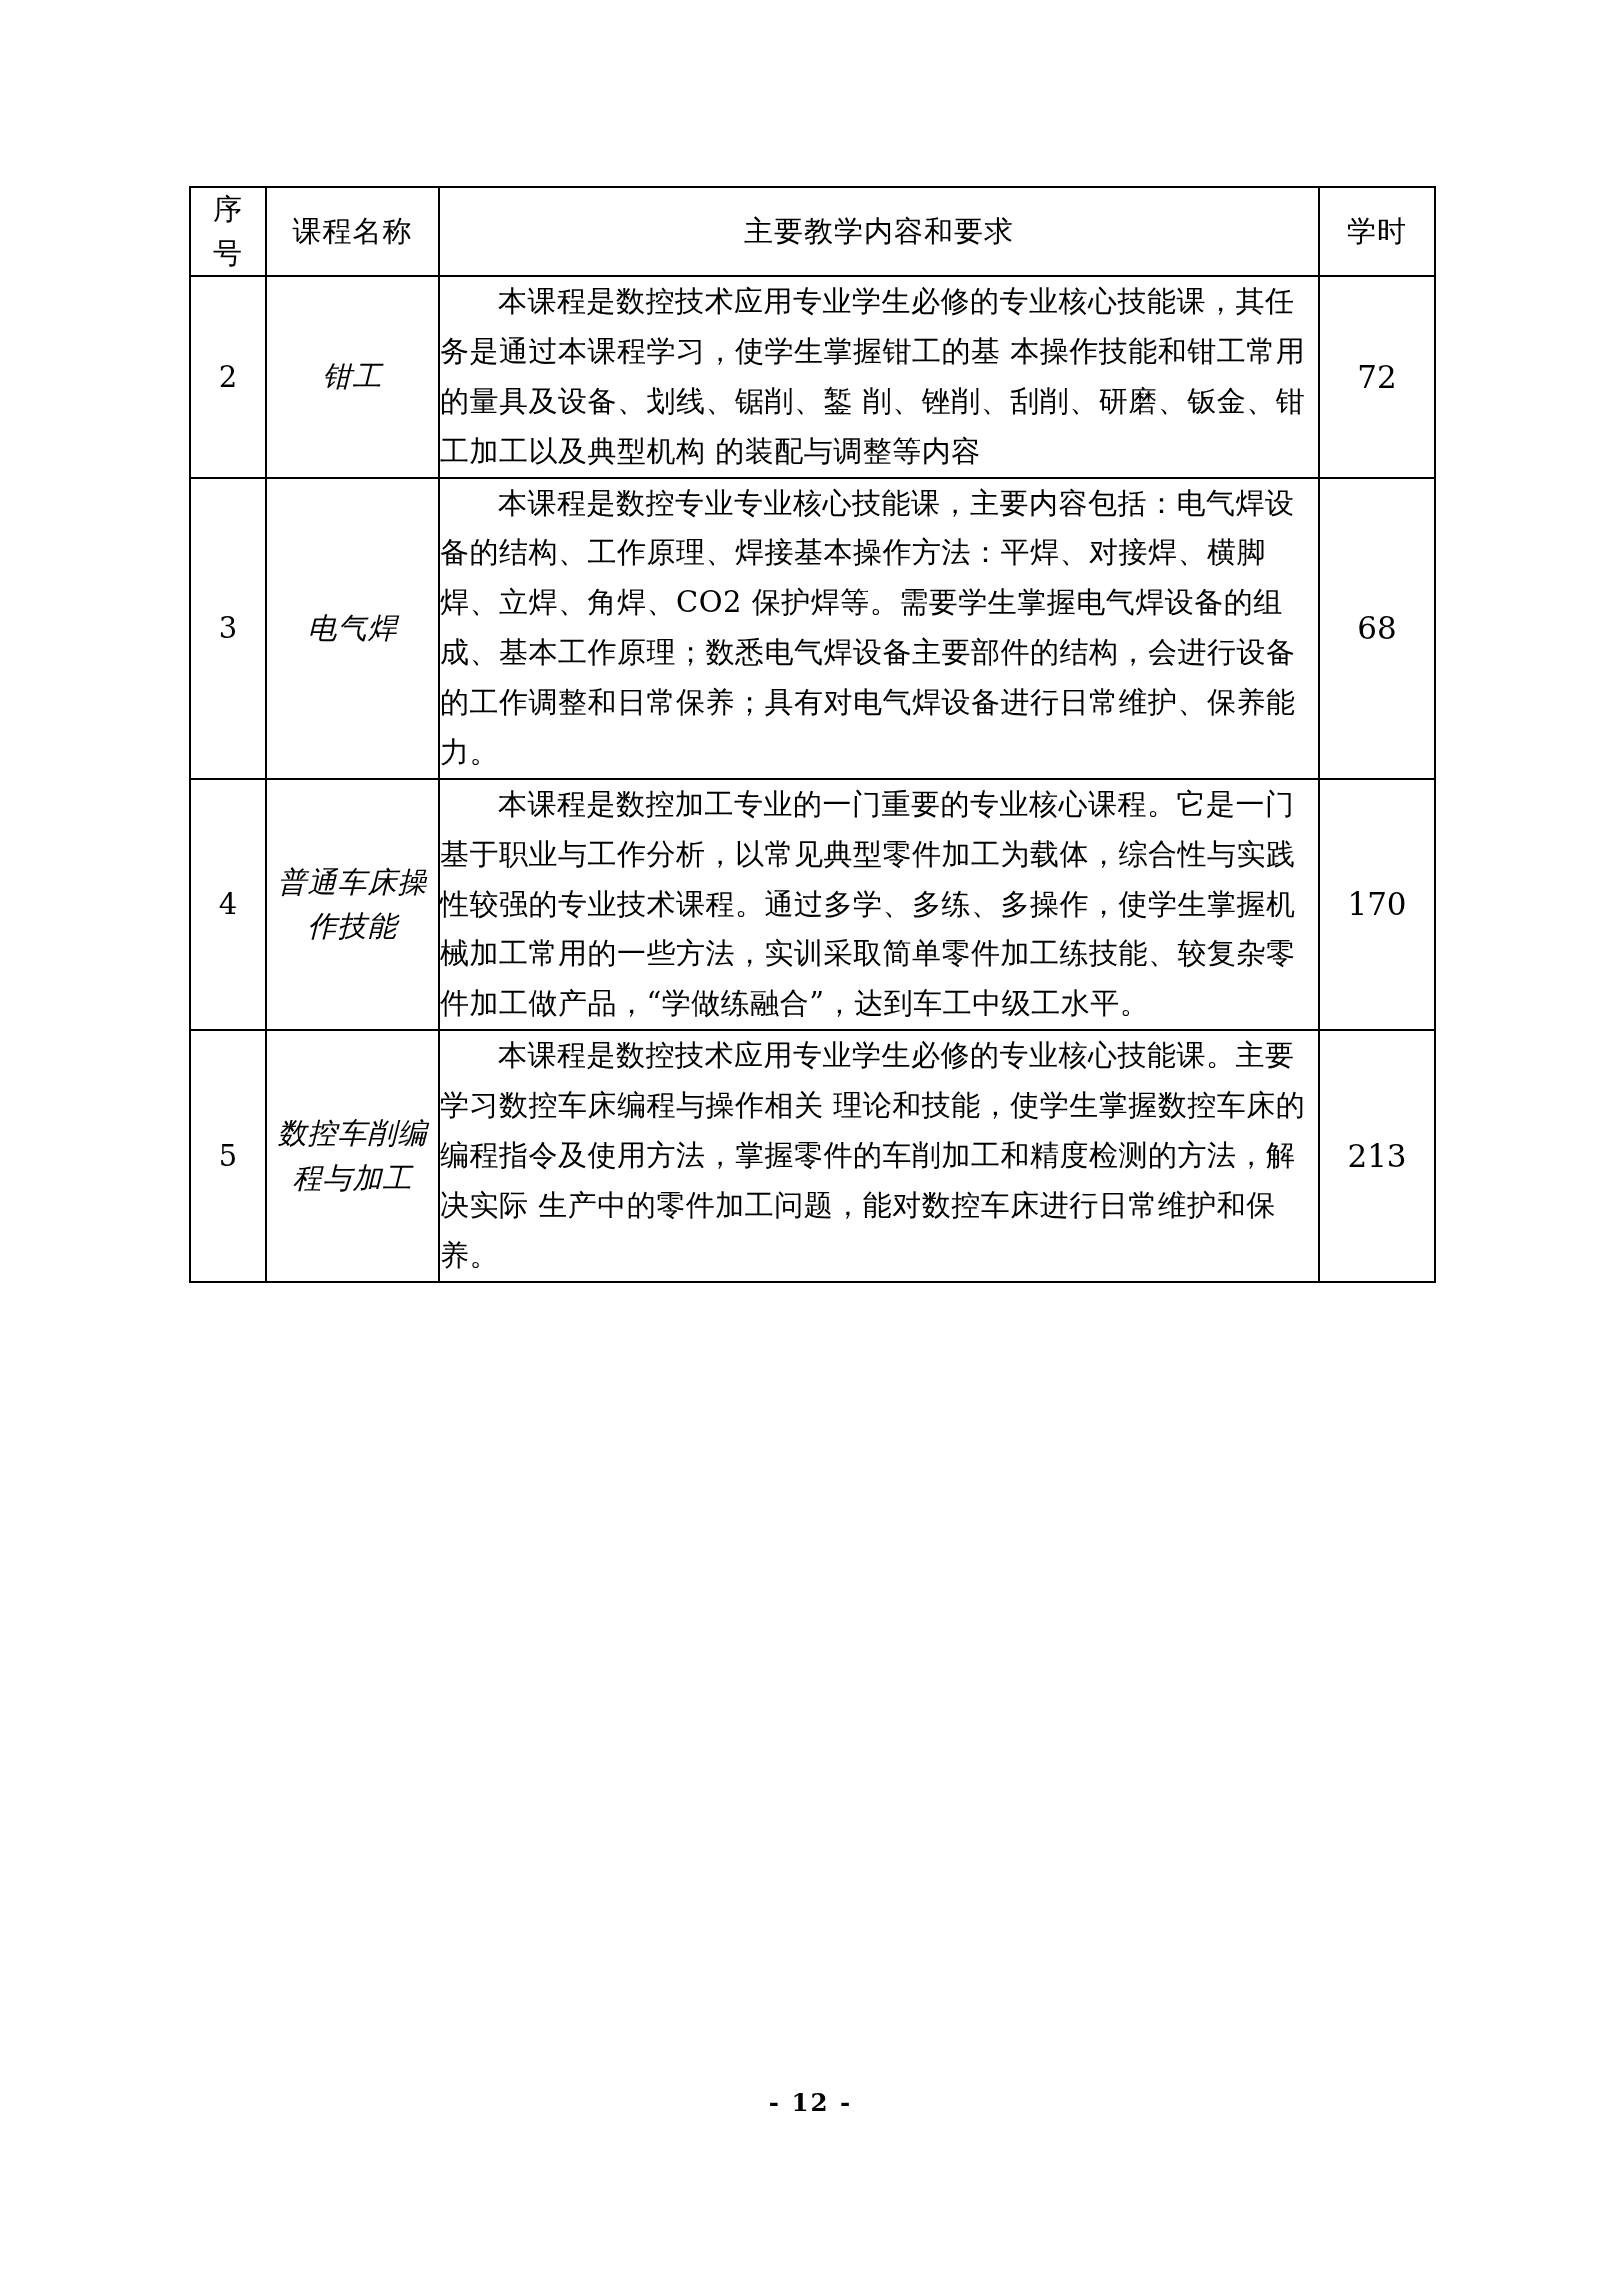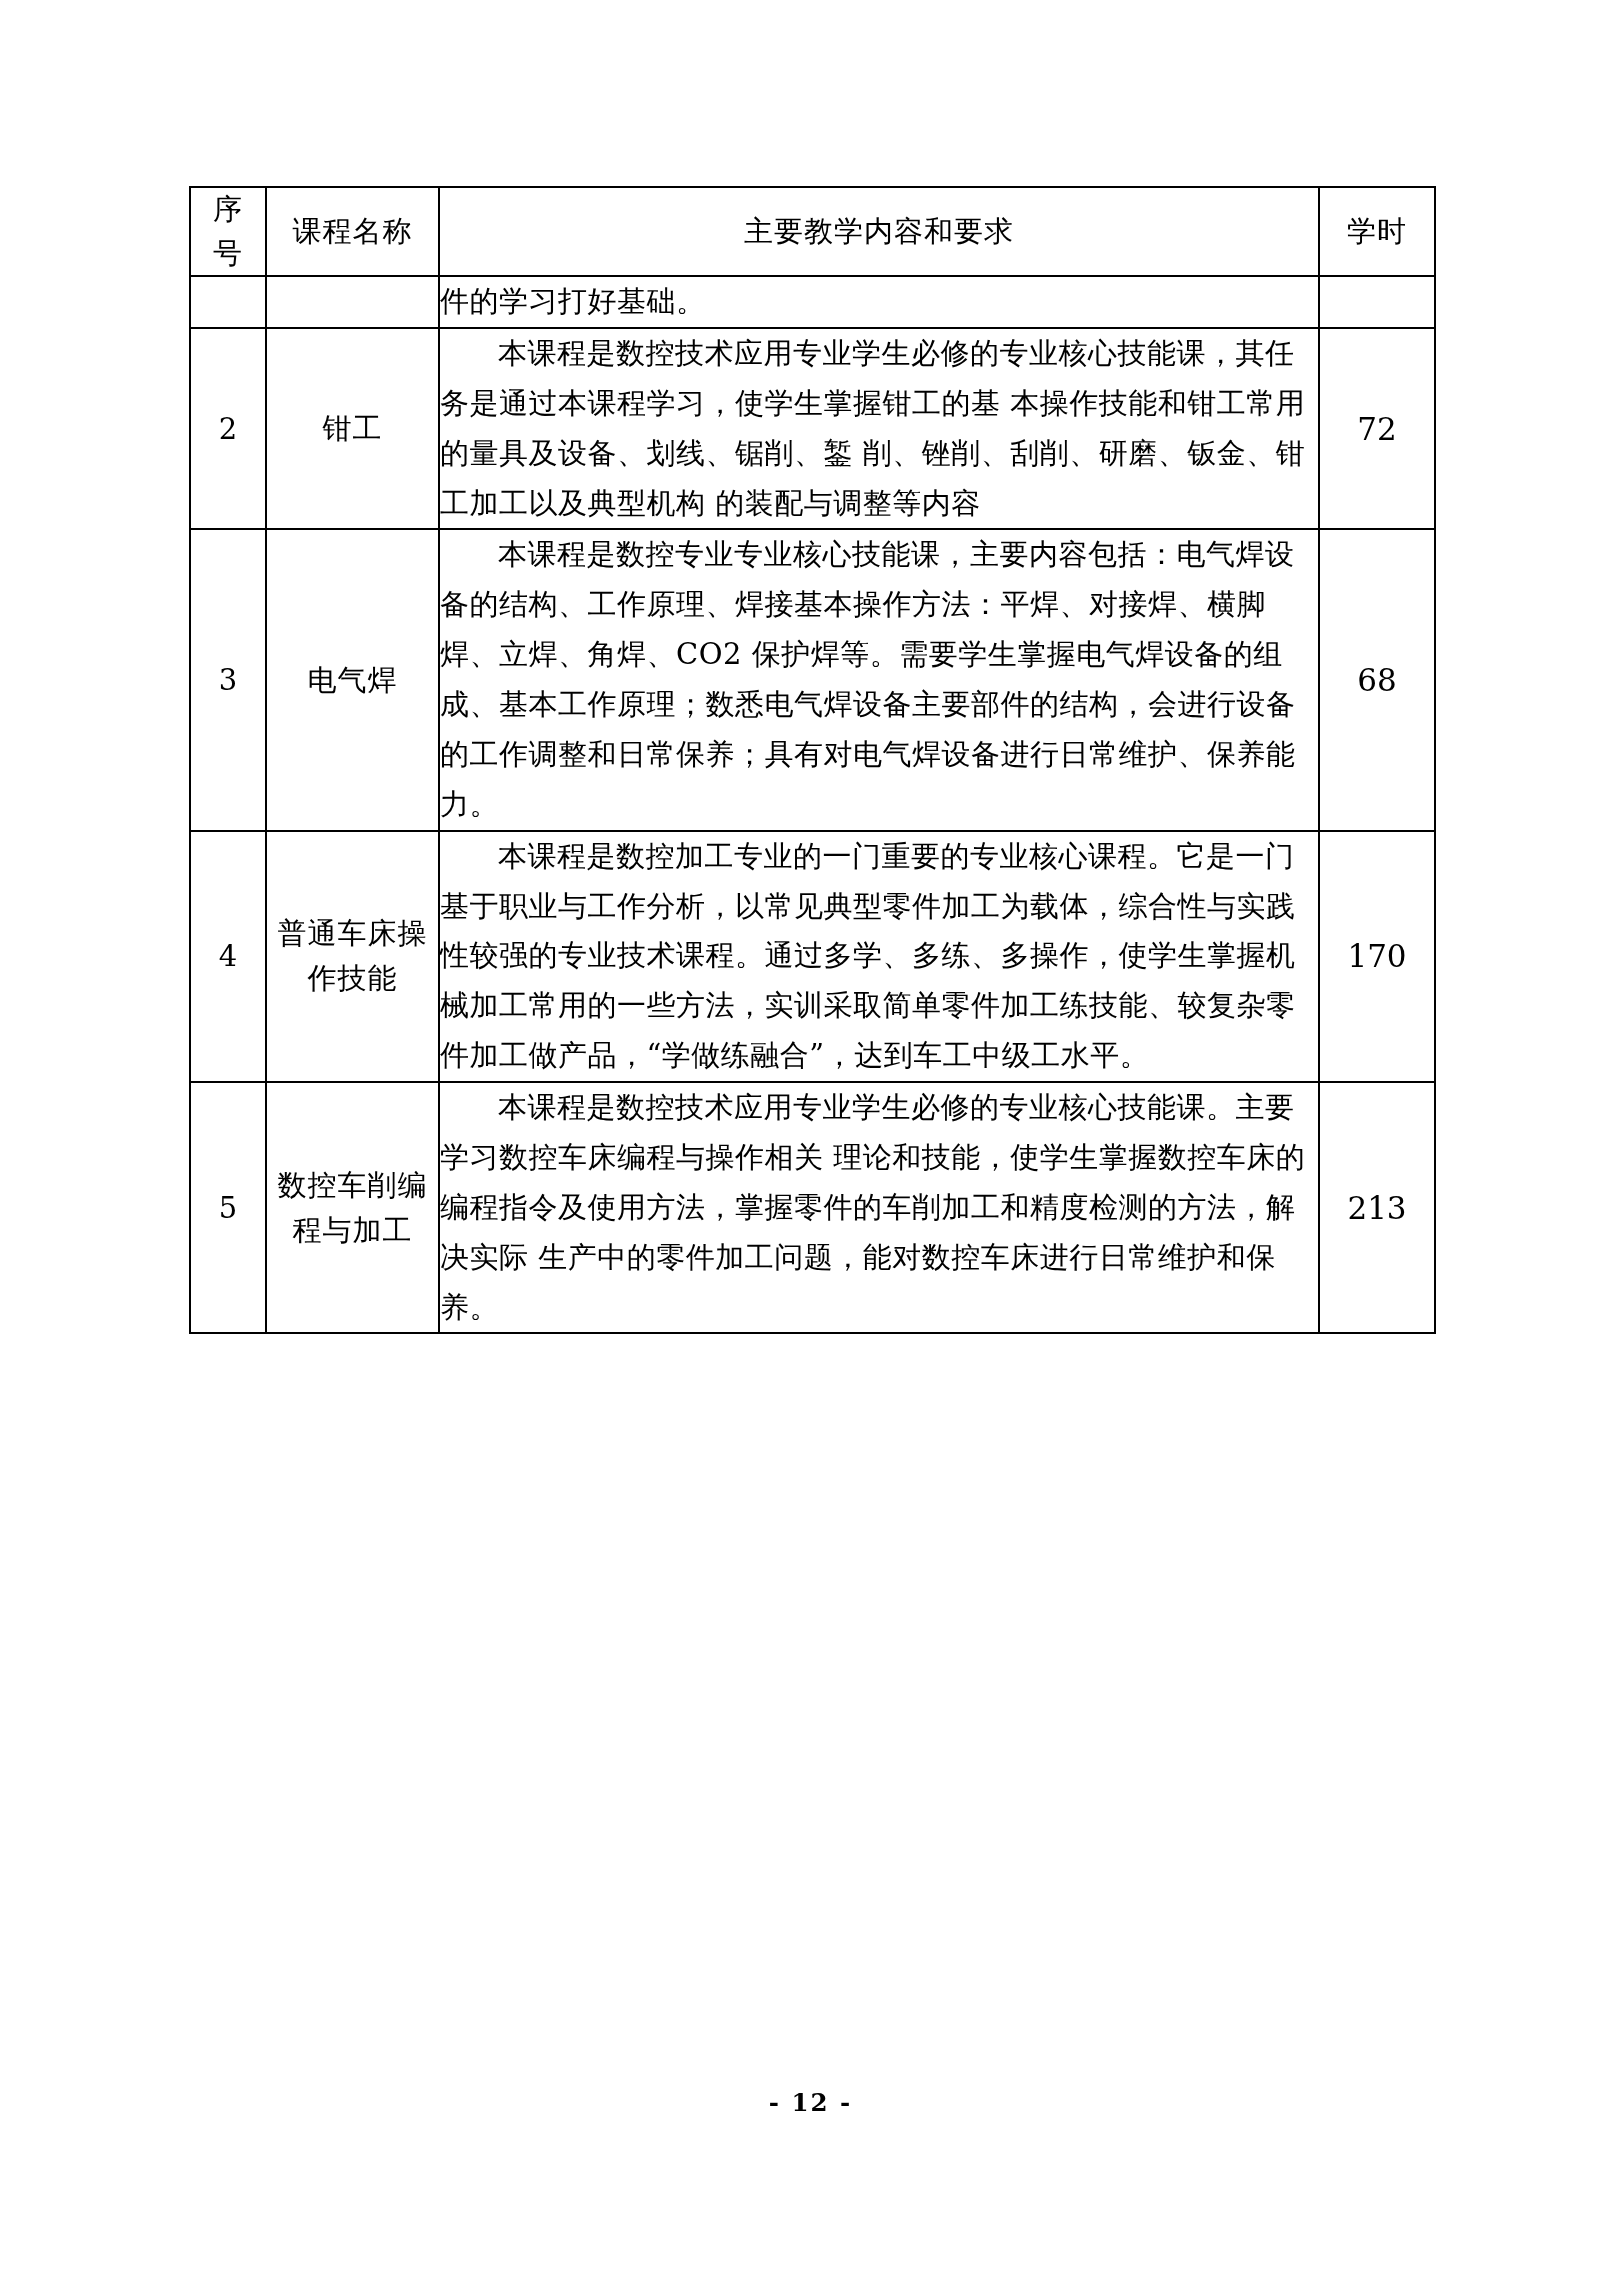--- a/index.html
+++ b/index.html
@@ -63,20 +63,21 @@
   .cell-no {
     text-align: center;
     font-size: 29px;
   }
   .cell-name {
     text-align: center;
     font-size: 29px;
     line-height: 1.55;
     padding: 5.9px 5.9px;
     letter-spacing: 1px;
+    font-style: italic;
   }
   .cell-desc {
     text-align: left;
     font-size: 29px;
     line-height: 1.72;
     padding: 13.7px 13.7px 15.7px 15.7px;
     letter-spacing: 0.5px;
     text-indent: 2em;
   }
   .cell-desc.no-indent {
@@ -113,26 +114,20 @@
       <thead>
         <tr>
           <th class="hdr-cell narrow">序号</th>
           <th class="hdr-cell">课程名称</th>
           <th class="hdr-desc">主要教学内容和要求</th>
           <th class="hdr-cell narrow">学时</th>
         </tr>
       </thead>
       <tbody>
         <tr>
-          <td class="cell-no"></td>
-          <td class="cell-name"></td>
-          <td class="cell-desc no-indent">件的学习打好基础。</td>
-          <td class="cell-hours"></td>
-        </tr>
-        <tr>
           <td class="cell-no">2</td>
           <td class="cell-name">钳工</td>
           <td class="cell-desc">本课程是数控技术应用专业学生必修的专业核心技能课，其任务是通过本课程学习，使学生掌握钳工的基 本操作技能和钳工常用的量具及设备、划线、锯削、錾 削、锉削、刮削、研磨、钣金、钳工加工以及典型机构 的装配与调整等内容</td>
           <td class="cell-hours">72</td>
         </tr>
         <tr>
           <td class="cell-no">3</td>
           <td class="cell-name">电气焊</td>
           <td class="cell-desc">本课程是数控专业专业核心技能课，主要内容包括：电气焊设备的结构、工作原理、焊接基本操作方法：平焊、对接焊、横脚焊、立焊、角焊、CO2 保护焊等。需要学生掌握电气焊设备的组成、基本工作原理；数悉电气焊设备主要部件的结构，会进行设备的工作调整和日常保养；具有对电气焊设备进行日常维护、保养能力。</td>
           <td class="cell-hours">68</td>

